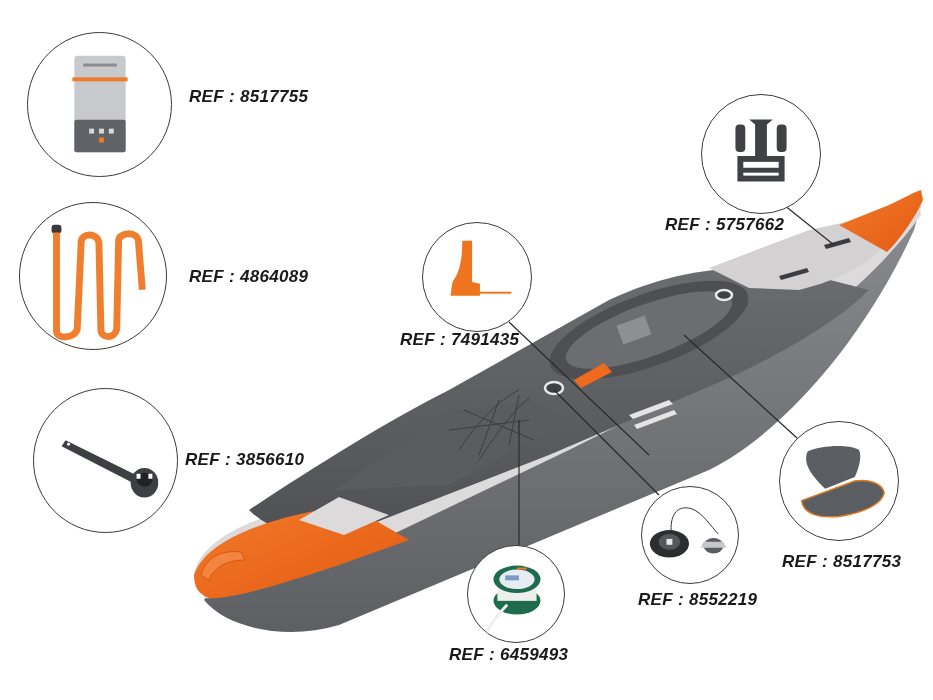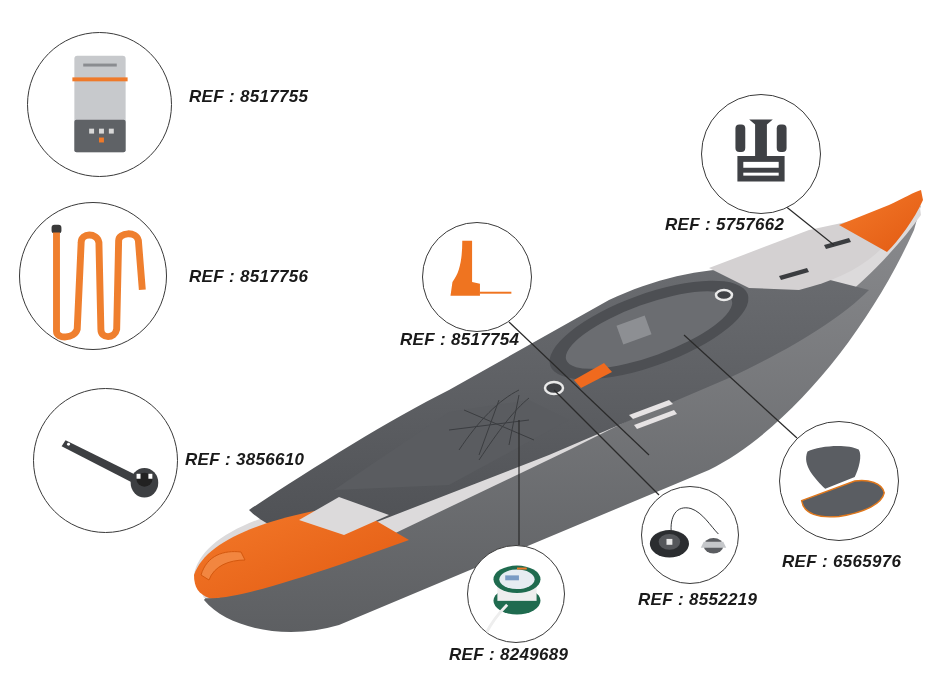--- a/index.html
+++ b/index.html
@@ -91,21 +91,21 @@
     </svg>
   </div>
   <div class="ref-label" style="left:180px; top:87px;">REF : 8517755</div>
 
   <div class="callout-circle" style="left:10px; top:202px; width:148px; height:148px;">
     <svg class="part-svg" viewBox="0 0 148 148">
       <rect x="32" y="22" width="10" height="9" rx="3" fill="#3a3a3a"></rect>
       <path d="M37,30 L37,130 C37,138 55,138 58,128 L62,40 C62,30 78,30 80,40 L82,128 C82,138 96,138 98,128 L100,38 C100,30 118,28 120,38 L124,88" fill="none" stroke="#ef7f2e" stroke-width="7"></path>
     </svg>
   </div>
-  <div class="ref-label" style="left:180px; top:267px;">REF : 8517756</div>
+  <div class="ref-label" style="left:180px; top:267px;">REF : 4864089</div>
 
   <div class="callout-circle" style="left:24px; top:388px; width:145px; height:145px;">
     <svg class="part-svg" viewBox="0 0 145 145">
       <path d="M28,58 L32,52 L105,88 L100,95 Z" fill="#3d3f42"></path>
       <circle cx="35" cy="56" r="1.5" fill="#ffffff"></circle>
       <ellipse cx="112" cy="95" rx="14" ry="15" fill="#3d3f42"></ellipse>
       <ellipse cx="112" cy="92" rx="8" ry="7" fill="#222"></ellipse>
       <rect x="104" y="86" width="4" height="5" fill="#ffffff"></rect>
       <rect x="116" y="86" width="4" height="5" fill="#ffffff"></rect>
     </svg>
@@ -123,29 +123,29 @@
     </svg>
   </div>
   <div class="ref-label" style="left:656px; top:215px;">REF : 5757662</div>
 
   <div class="callout-circle" style="left:413px; top:222px; width:110px; height:110px;">
     <svg class="part-svg" viewBox="0 0 110 110">
       <path d="M40,18 L50,18 L50,60 L58,62 L58,74 L28,74 L30,60 C38,50 40,35 40,18 Z" fill="#ef7420"></path>
       <rect x="58" y="70" width="32" height="2" fill="#ef7420"></rect>
     </svg>
   </div>
-  <div class="ref-label" style="left:391px; top:330px;">REF : 8517754</div>
+  <div class="ref-label" style="left:391px; top:330px;">REF : 7491435</div>
 
   <div class="callout-circle" style="left:770px; top:421px; width:120px; height:120px;">
     <svg class="part-svg" viewBox="0 0 120 120">
       <path d="M28,30 C40,24 68,22 80,28 C84,34 80,48 76,56 L46,68 C36,58 22,44 28,30 Z" fill="#5a5d62"></path>
       <path d="M22,80 L76,60 C90,58 104,62 106,72 C104,82 88,92 60,96 C40,98 24,94 22,80 Z" fill="#5a5d62" stroke="#e0781c" stroke-width="1.5"></path>
     </svg>
   </div>
-  <div class="ref-label" style="left:773px; top:552px;">REF : 6565976</div>
+  <div class="ref-label" style="left:773px; top:552px;">REF : 8517753</div>
 
   <div class="callout-circle" style="left:632px; top:486px; width:98px; height:98px;">
     <svg class="part-svg" viewBox="0 0 98 98">
       <path d="M30,48 C28,30 35,18 50,22 C62,26 70,40 78,48" fill="none" stroke="#2f3134" stroke-width="1"></path>
       <ellipse cx="28" cy="58" rx="20" ry="14" fill="#2b2d30"></ellipse>
       <ellipse cx="28" cy="56" rx="11" ry="8" fill="#55575b"></ellipse>
       <rect x="25" y="53" width="6" height="6" fill="#e8e8e8"></rect>
       <ellipse cx="73" cy="60" rx="10" ry="8" fill="#5b5d61"></ellipse>
       <path d="M63,56 L83,56 L86,62 L60,62 Z" fill="#c5c7ca"></path>
     </svg>
@@ -156,15 +156,15 @@
     <svg class="part-svg" viewBox="0 0 98 98">
       <ellipse cx="50" cy="56" rx="24" ry="14" fill="#1f6b4f"></ellipse>
       <rect x="30" y="38" width="40" height="18" fill="#eeeeee"></rect>
       <ellipse cx="50" cy="34" rx="24" ry="14" fill="#1f6b4f"></ellipse>
       <ellipse cx="50" cy="34" rx="18" ry="10" fill="#e6ecf2"></ellipse>
       <rect x="38" y="30" width="14" height="5" fill="#7a9bc4"></rect>
       <rect x="50" y="22" width="10" height="2" fill="#ef7a2a"></rect>
       <path d="M40,60 C32,68 24,78 18,90" fill="none" stroke="#eeeeee" stroke-width="3"></path>
     </svg>
   </div>
-  <div class="ref-label" style="left:440px; top:645px;">REF : 8249689</div>
+  <div class="ref-label" style="left:440px; top:645px;">REF : 6459493</div>
 
 </div>
 
 </body></html>

